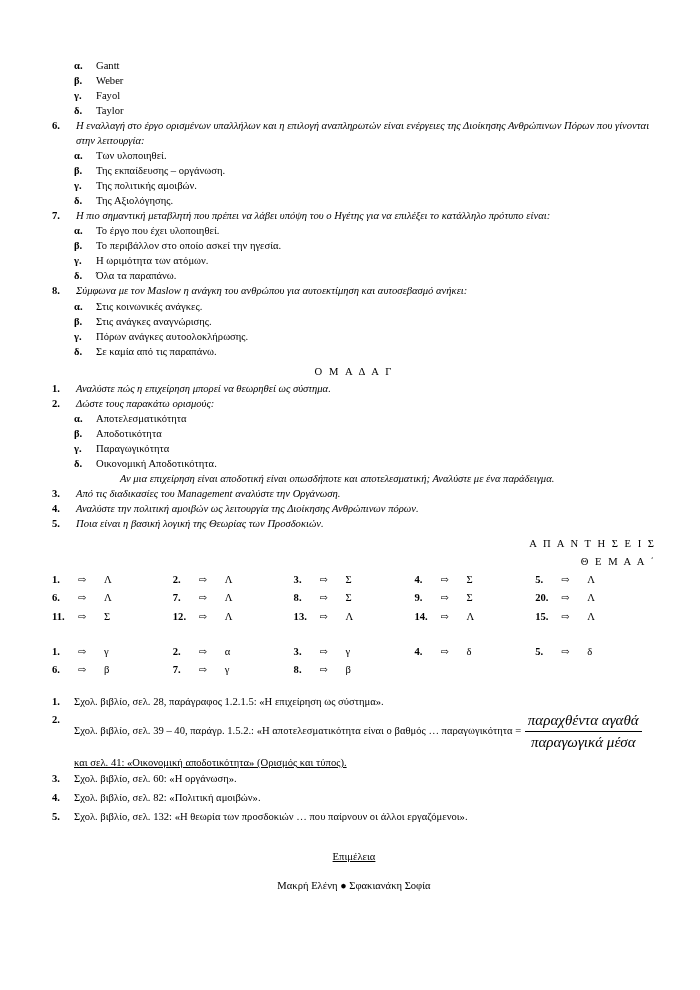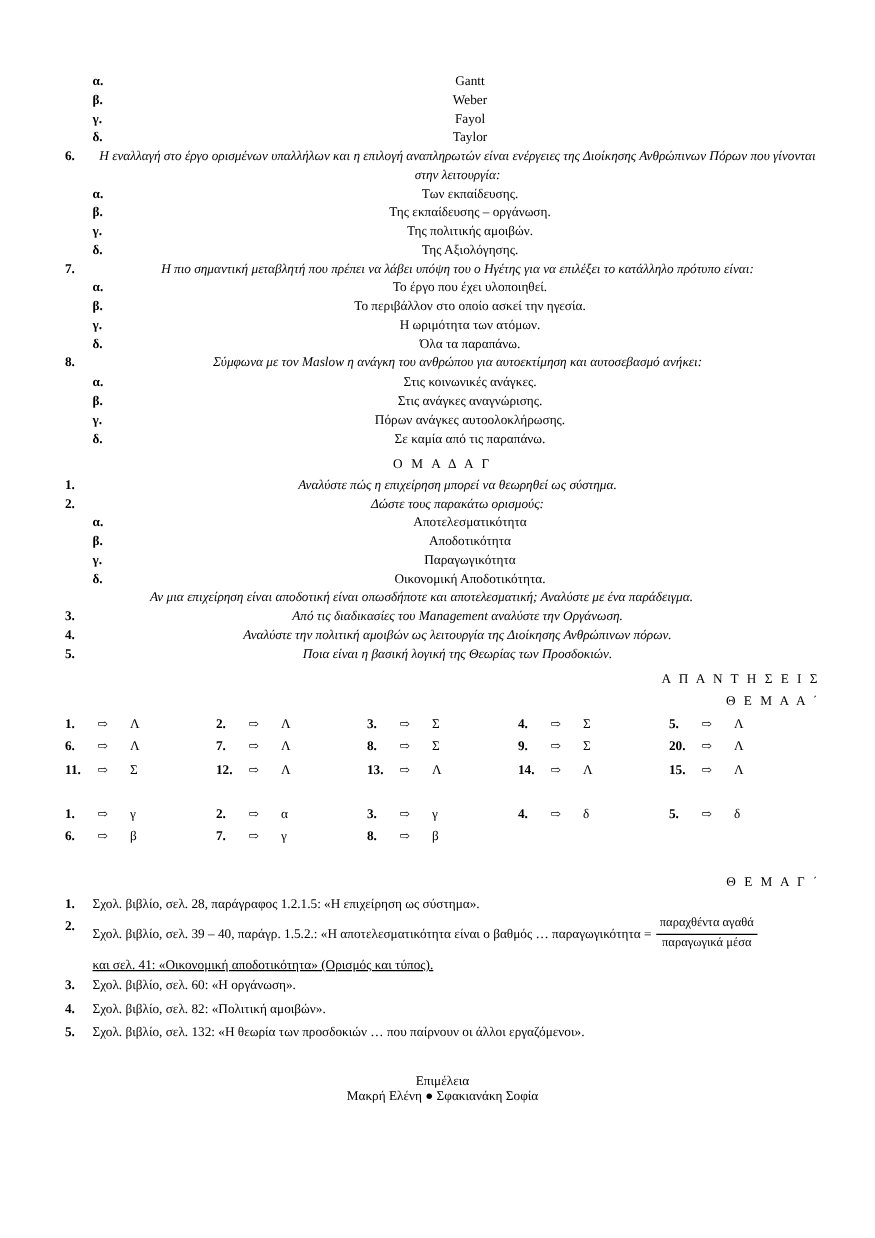--- a/index.html
+++ b/index.html
@@ -38,21 +38,20 @@
     flex: 0 0 24px;
     font-weight: bold;
     text-align: left;
   }
   .num.l2 {
     flex: 0 0 22px;
     margin-left: 22px;
   }
   .txt {
     flex: 1 1 auto;
-    text-align: center;
   }
   .gl {            
     font-weight: bold;
   }
   .italic { font-style: italic; }
 
   .centered {
     text-align: center;
     font-size: 10.6px;
     letter-spacing: 2.2px;
@@ -86,21 +85,22 @@
   .ans-v {
     flex: 0 0 auto;
   }
   .spacer-14 { height: 14px; }
 
   
   .frac {
     display: inline-block;
     vertical-align: middle;
     text-align: center;
-    font-size: 10px;
+    font-style: italic;
+    font-size: 15px;
     line-height: 1.22;
     margin: 0 1px;
     position: relative;
     top: -1px;
   }
   .frac .top {
     display: block;
     padding: 0 3px 1px 3px;
     border-bottom: 1px solid #000;
   }
@@ -108,22 +108,23 @@
     display: block;
     padding: 1px 3px 0 3px;
   }
 
   .footer {
     margin-top: 26px;
     text-align: center;
     font-size: 10.6px;
   }
   .footer .title {
+    text-decoration: underline;
     display: block;
-    margin-bottom: 1px;
+    margin-bottom: 18px;
   }
   .footer .names { display: block; }
 
   .qline { margin-bottom: 0px; }
   .sub-note {
     font-size: 10.6px;
     font-style: italic;
     margin-left: 68px;
     line-height: 1.42;
   }
@@ -170,21 +171,21 @@
     </div>
   </div>
 
   <div class="block">
     <div class="row qline">
       <div class="num">6.</div>
       <div class="txt italic">Η εναλλαγή στο έργο ορισμένων υπαλλήλων και η επιλογή αναπληρωτών είναι ενέργειες της Διοίκησης Ανθρώπινων Πόρων που γίνονται στην λειτουργία:</div>
     </div>
     <div class="row">
       <div class="num l2 gl">α.</div>
-      <div class="txt">Των εκπαίδευσης.</div>
+      <div class="txt">Των υλοποιηθεί.</div>
     </div>
     <div class="row">
       <div class="num l2 gl">β.</div>
       <div class="txt">Της εκπαίδευσης – οργάνωση.</div>
     </div>
     <div class="row">
       <div class="num l2 gl">γ.</div>
       <div class="txt">Της πολιτικής αμοιβών.</div>
     </div>
     <div class="row">
@@ -406,21 +407,20 @@
       <span class="ans-v">γ</span>
     </div>
     <div class="ans-cell">
       <span class="ans-n">8.</span>
       <span class="ans-arrow">⇨</span>
       <span class="ans-v">β</span>
     </div>
   </div>
 
   <div class="spacer-14"></div>
-  <div class="centered tight">Θ Ε Μ Α   Γ ΄</div>
 
   <div class="block">
     <div class="theme-ans-row">
       <div class="n">1.</div>
       <div class="body">Σχολ. βιβλίο, σελ. 28, παράγραφος 1.2.1.5: «Η επιχείρηση ως σύστημα».</div>
     </div>
 
     <div class="theme-ans-row">
       <div class="n">2.</div>
       <div class="body">

